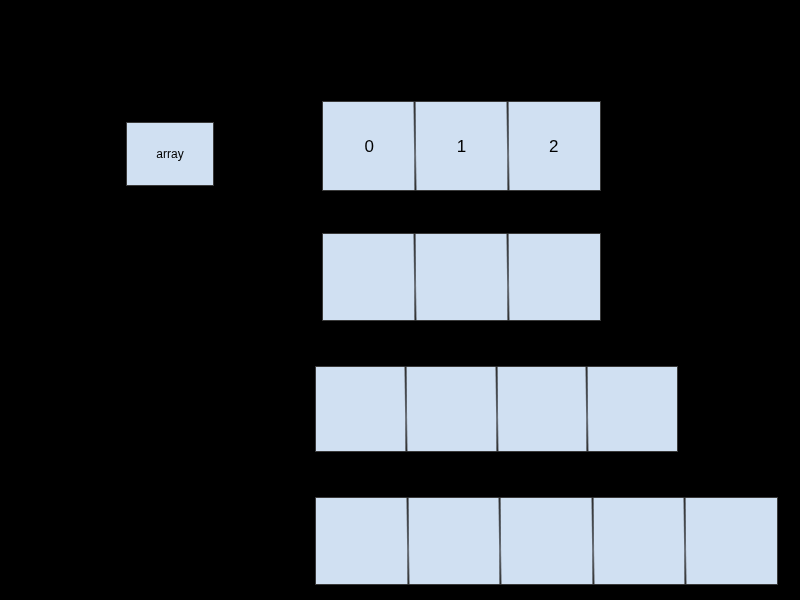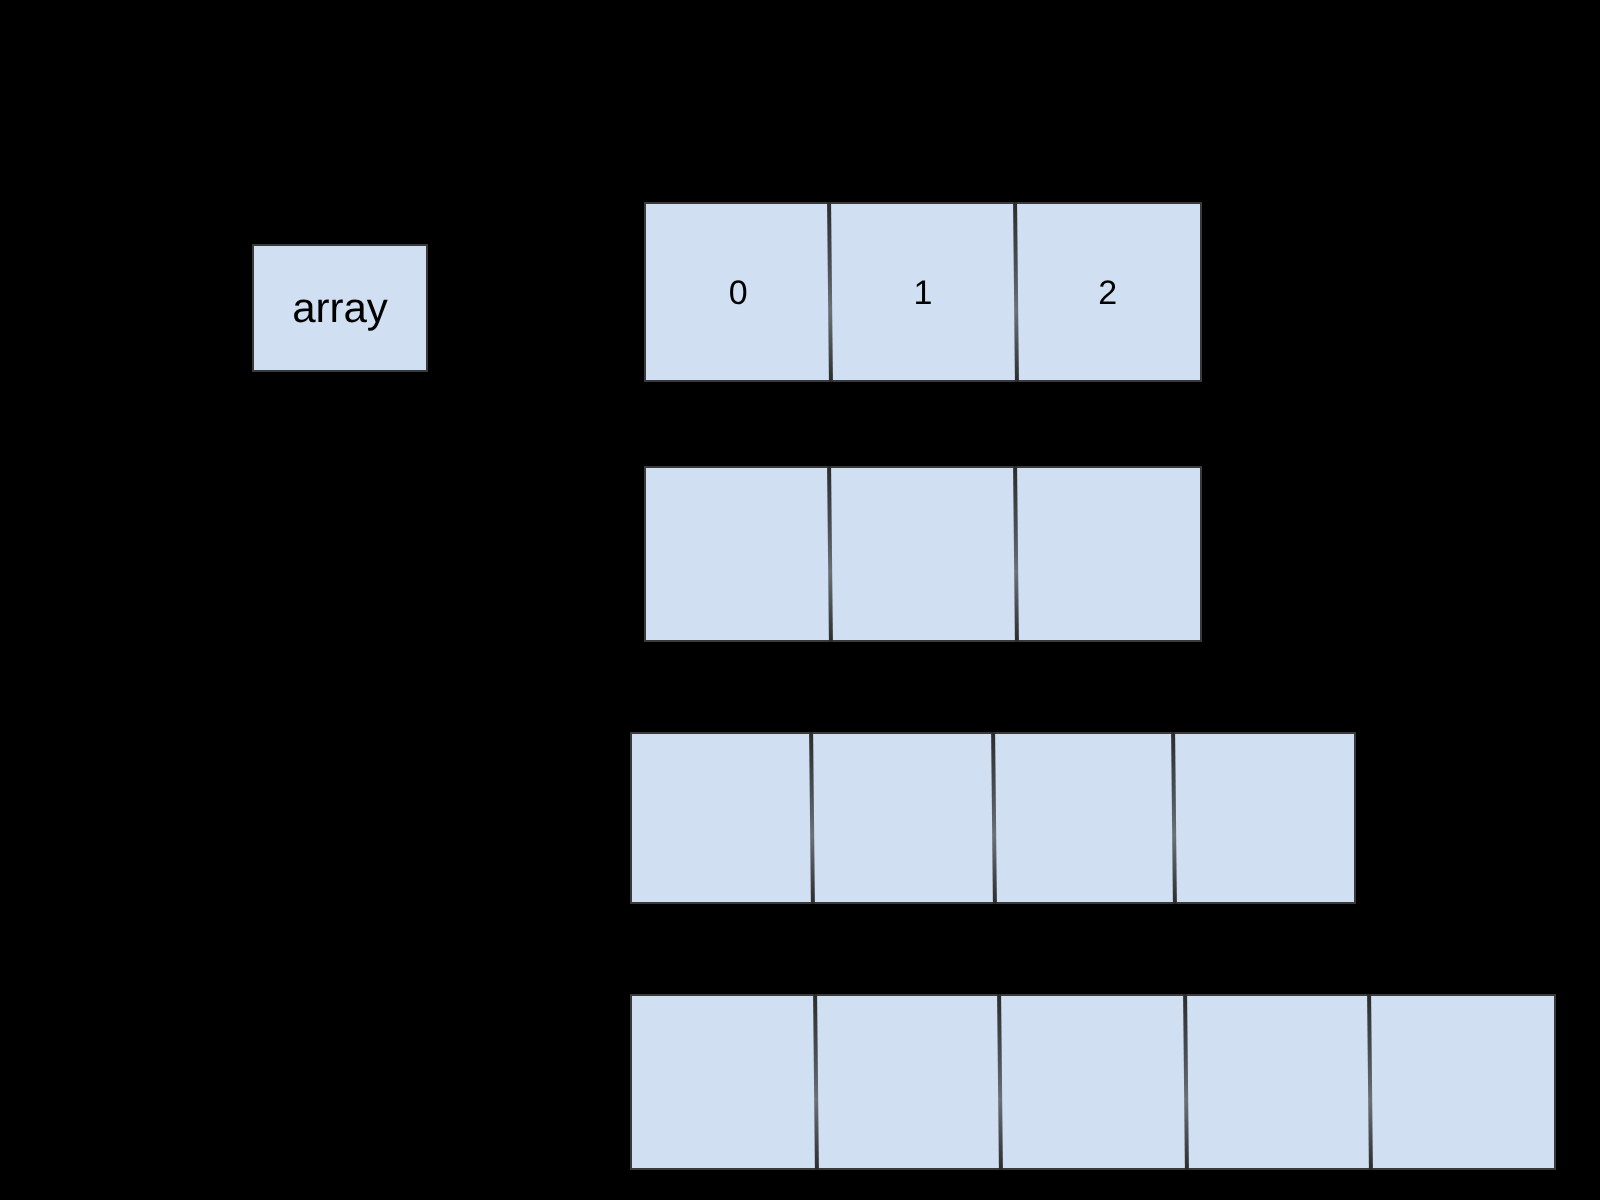--- a/index.html
+++ b/index.html
@@ -17,21 +17,21 @@
   }
   .label-box {
     position: absolute;
     background: #d0e0f2;
     border: 1px solid #3a3a3a;
     box-sizing: border-box;
     display: flex;
     align-items: center;
     justify-content: center;
     color: #000000;
-    font-size: 21px;
+    font-size: 12px;
     font-family: "Liberation Sans", sans-serif;
     line-height: 1;
   }
   .array-row {
     position: absolute;
     display: flex;
     background: #d0e0f2;
     border: 1px solid #3a3a3a;
     box-sizing: border-box;
   }

